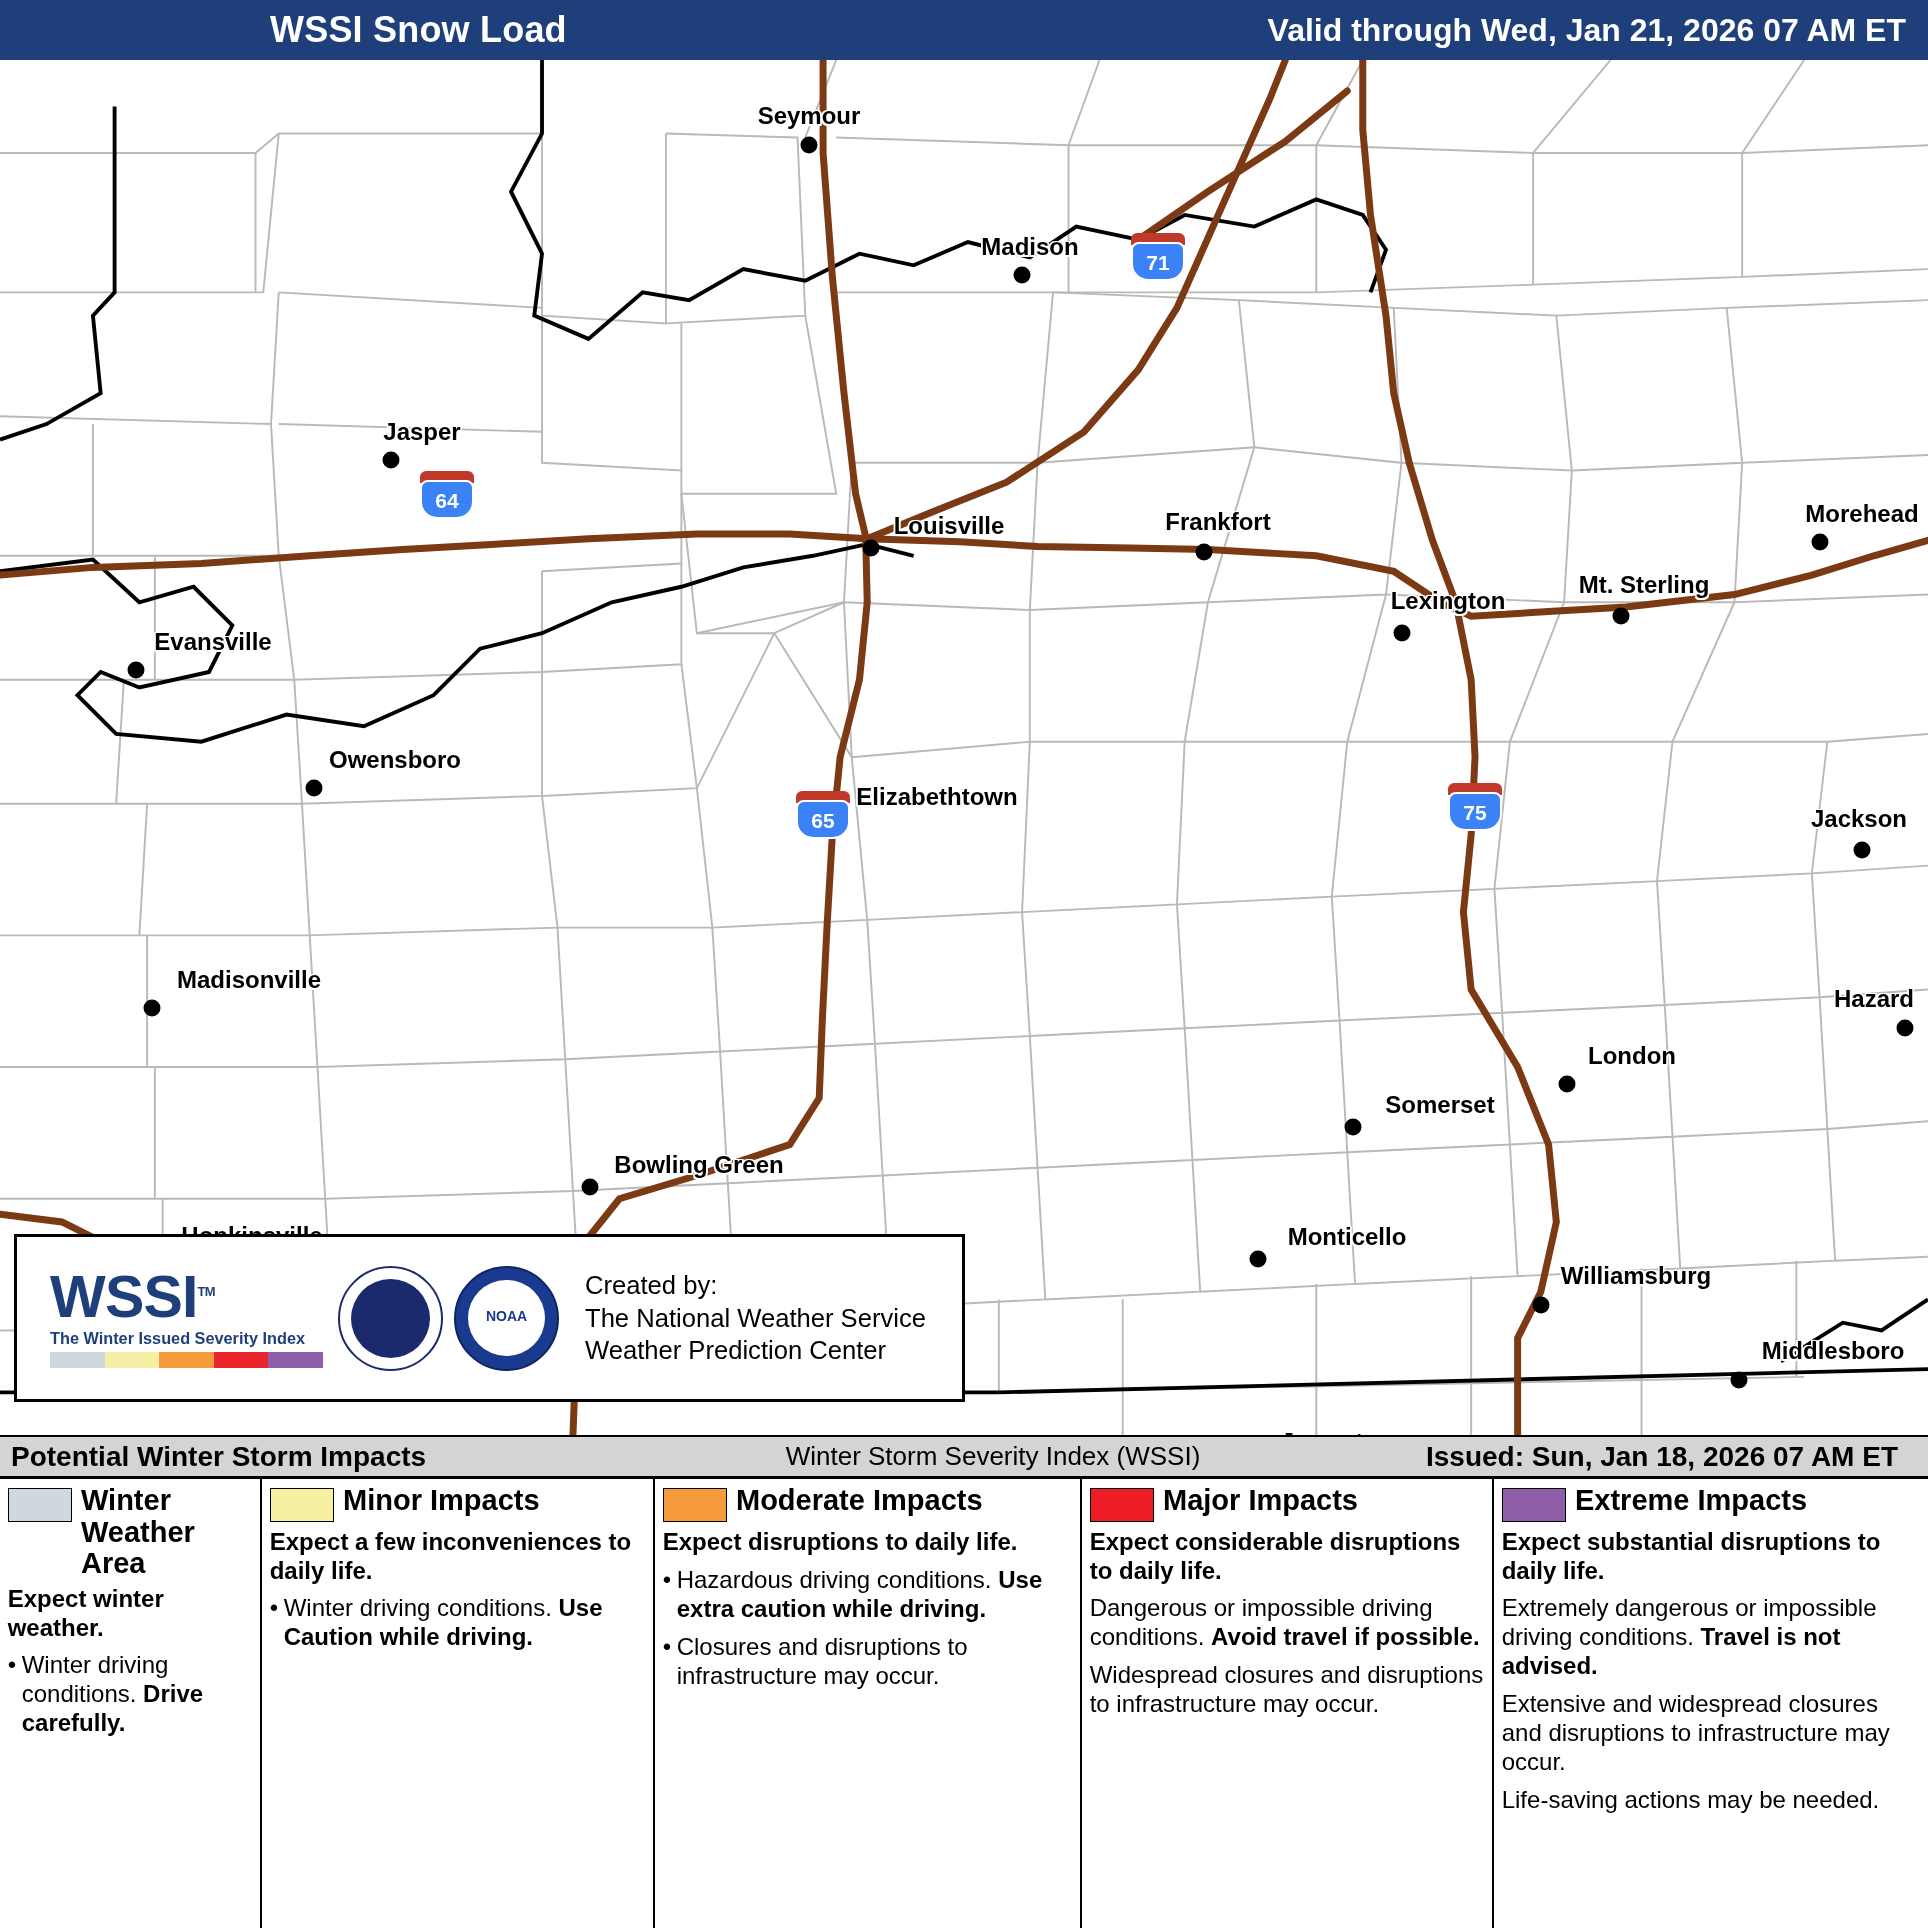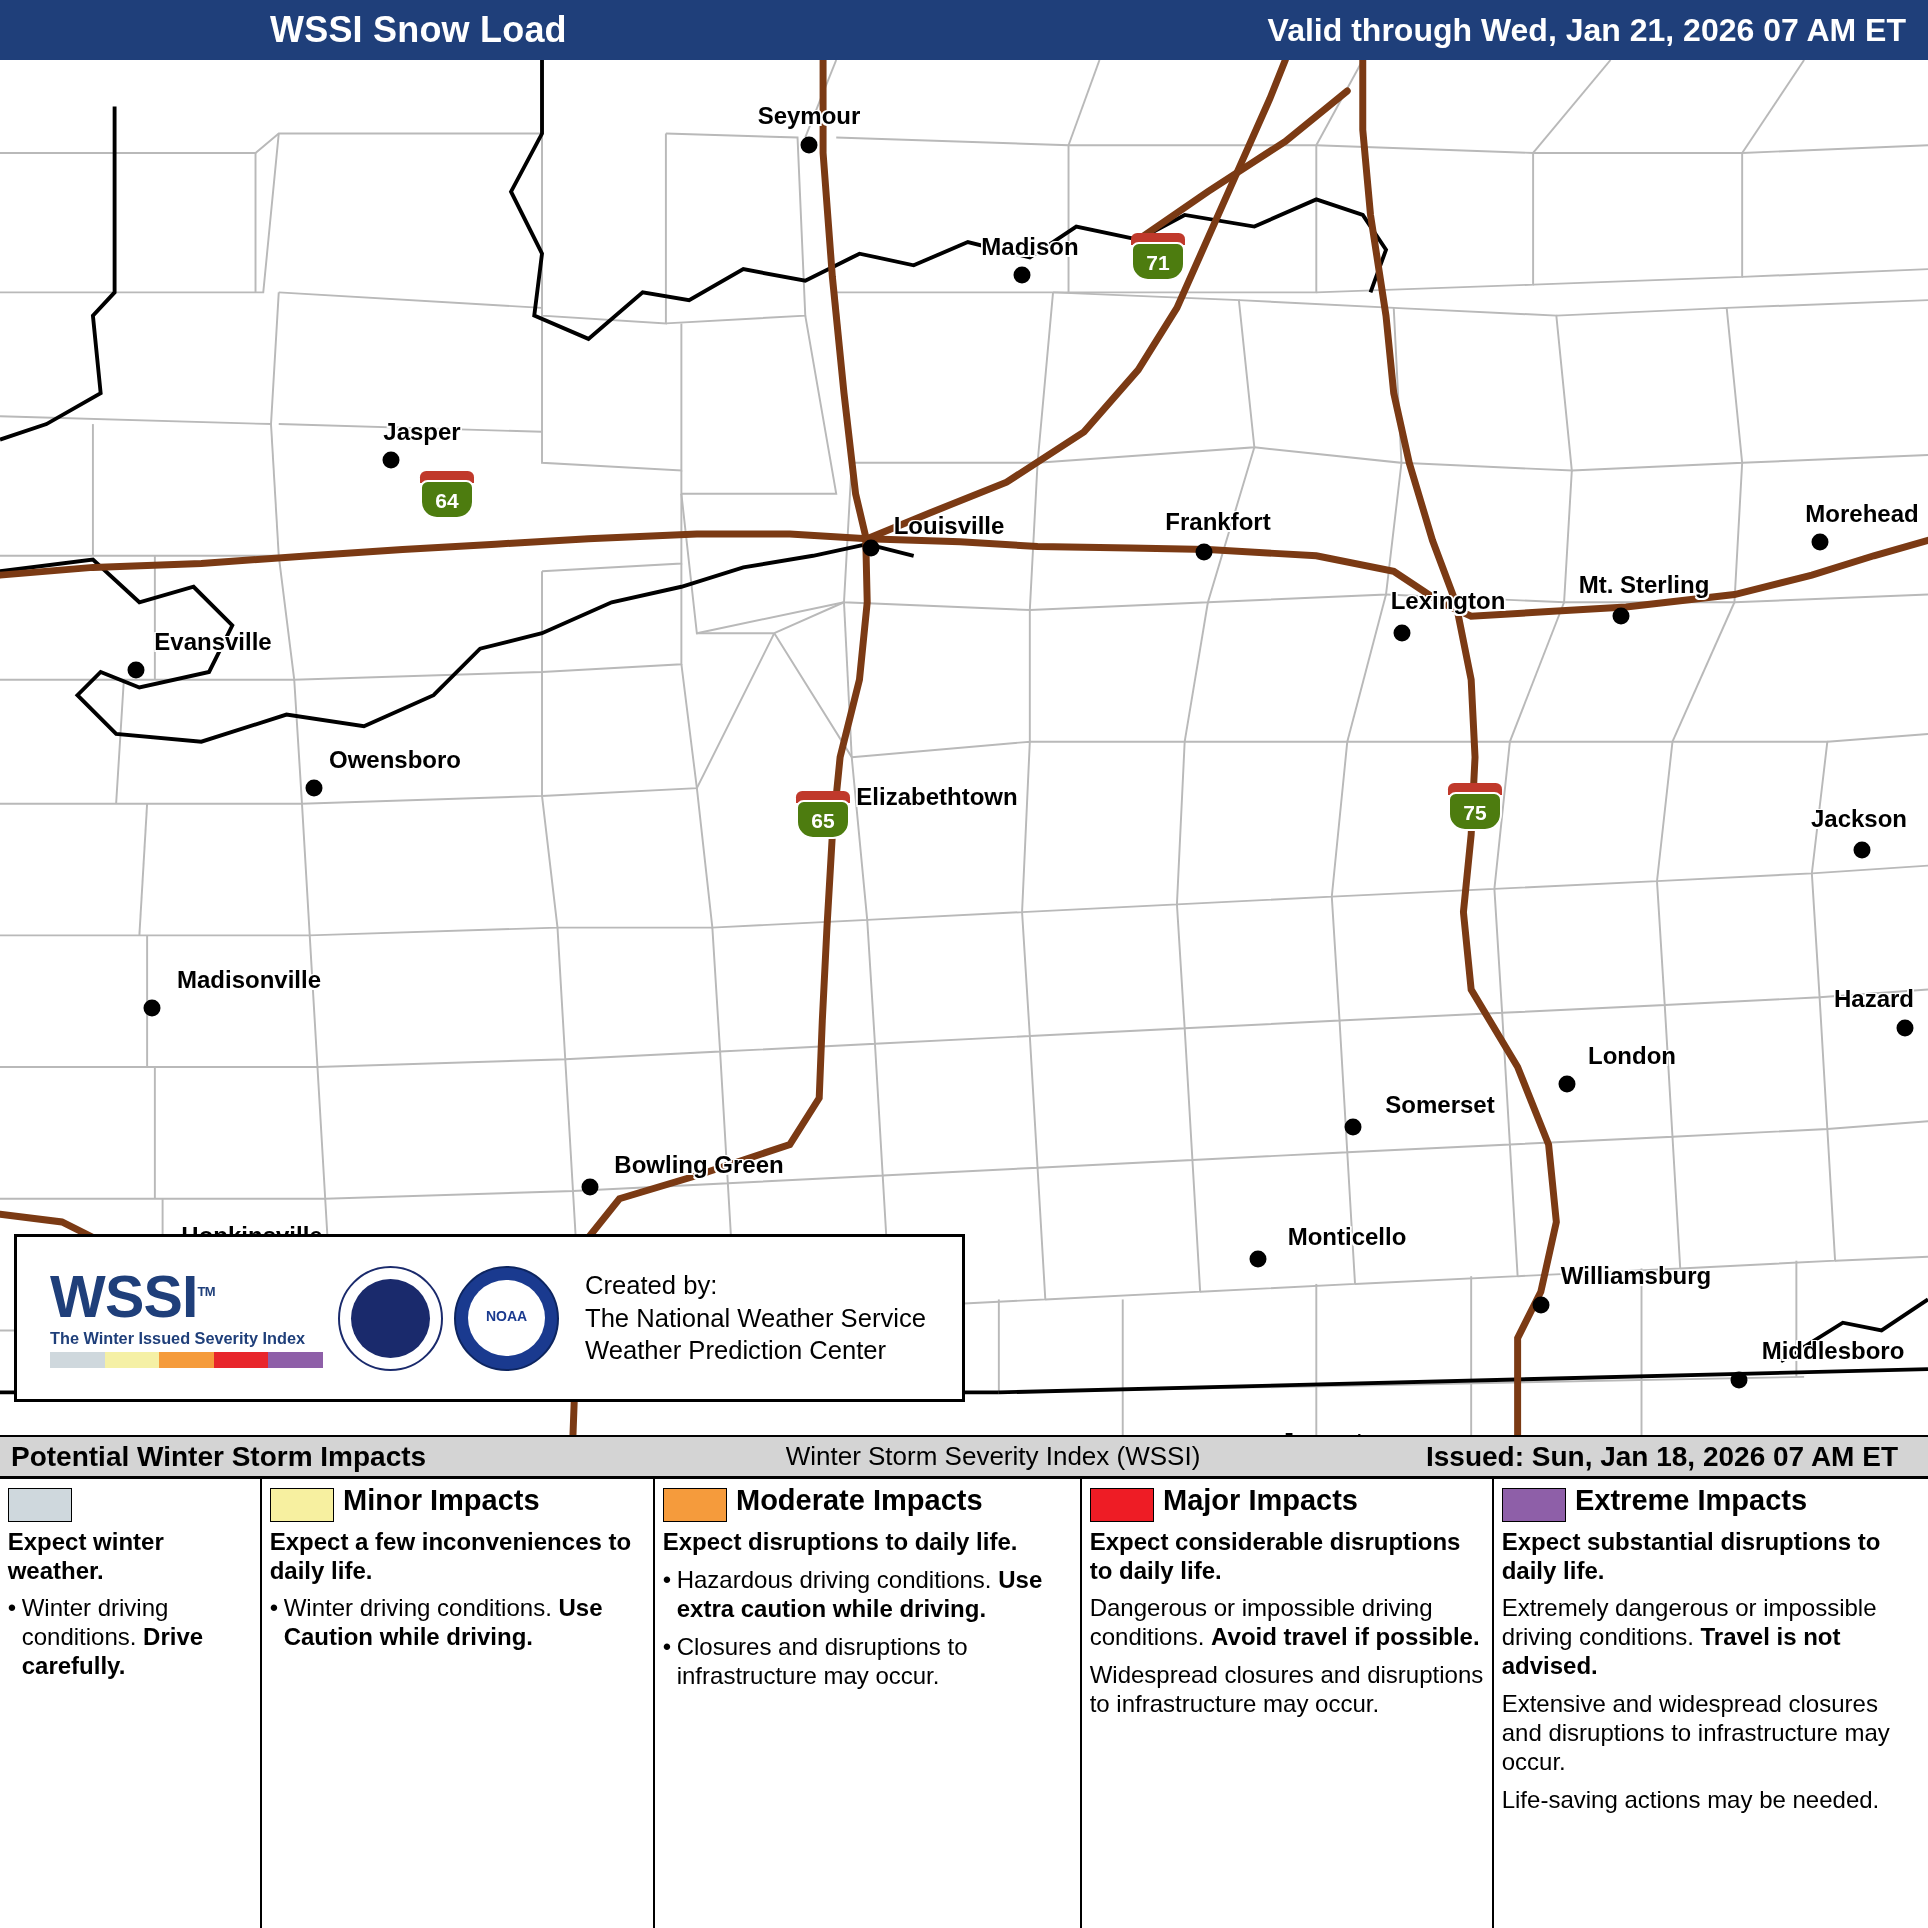--- a/index.html
+++ b/index.html
@@ -88,21 +88,21 @@
     position: absolute;
     top: 0; left: 0;
     width: 54px; height: 12.4px;
     background: #c0392b;
     border-radius: 6.2px 6.2px 0 0;
   }
   .shield .body {
     position: absolute;
     top: 8.5px; left: 0;
     width: 54px; height: 39px;
-    background: #4d7c0f;
+    background: #3b82f6;
     border-radius: 7.7px 7.7px 17px 17px;
     border: 2.3px solid #ffffff;
     box-sizing: border-box;
     color: #fff;
     font-size: 21px;
     font-weight: bold;
     display: flex;
     align-items: center;
     justify-content: center;
     padding-top: 3.9px;
@@ -547,20 +547,21 @@
 <div id="impact-bar">
   <div class="left">Potential Winter Storm Impacts</div>
   <div class="center">Winter Storm Severity Index (WSSI)</div>
   <div class="right">Issued: Sun, Jan 18, 2026 07 AM ET</div>
 </div>
 
 <div id="legend">
     <div class="legend-col c0">
       <div class="legend-head">
         <div class="legend-swatch" style="background: rgb(207, 216, 221);"></div>
+        <div class="legend-title">Winter Weather Area</div>
       </div>
       <div class="legend-lead">Expect winter weather.</div>
       <div class="legend-item">
         <span class="bullet">•</span>
         <span class="txt">Winter driving conditions. <b>Drive carefully.</b></span>
       </div>
     </div>
     <div class="legend-col c1">
       <div class="legend-head">
         <div class="legend-swatch" style="background: rgb(247, 240, 160);"></div>

